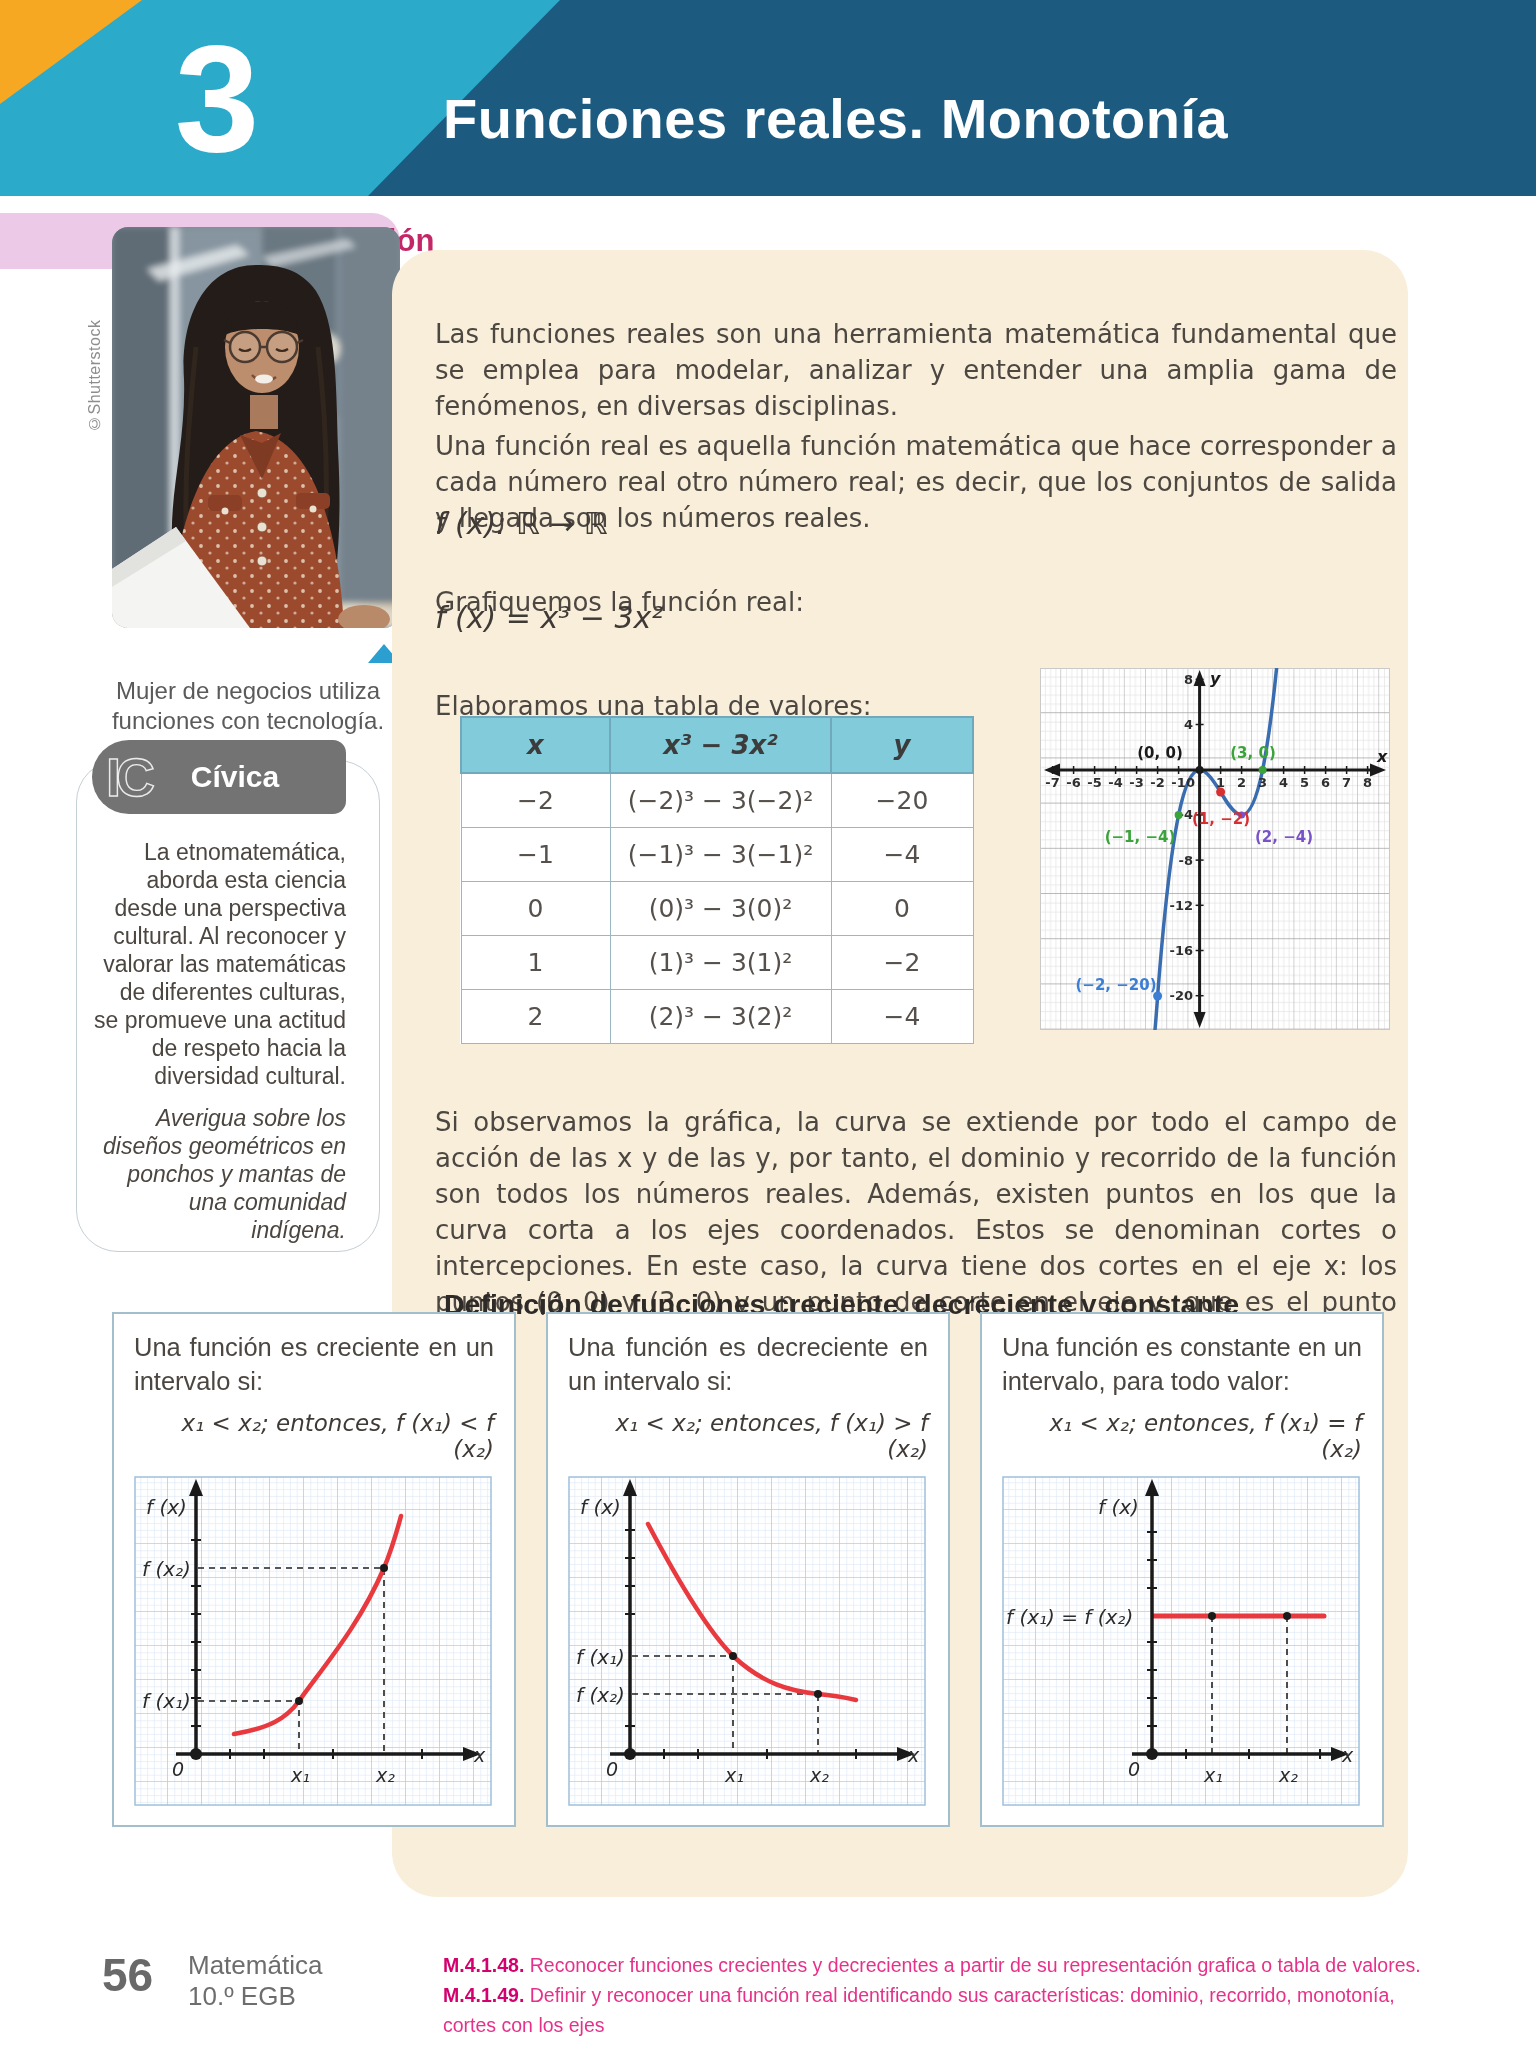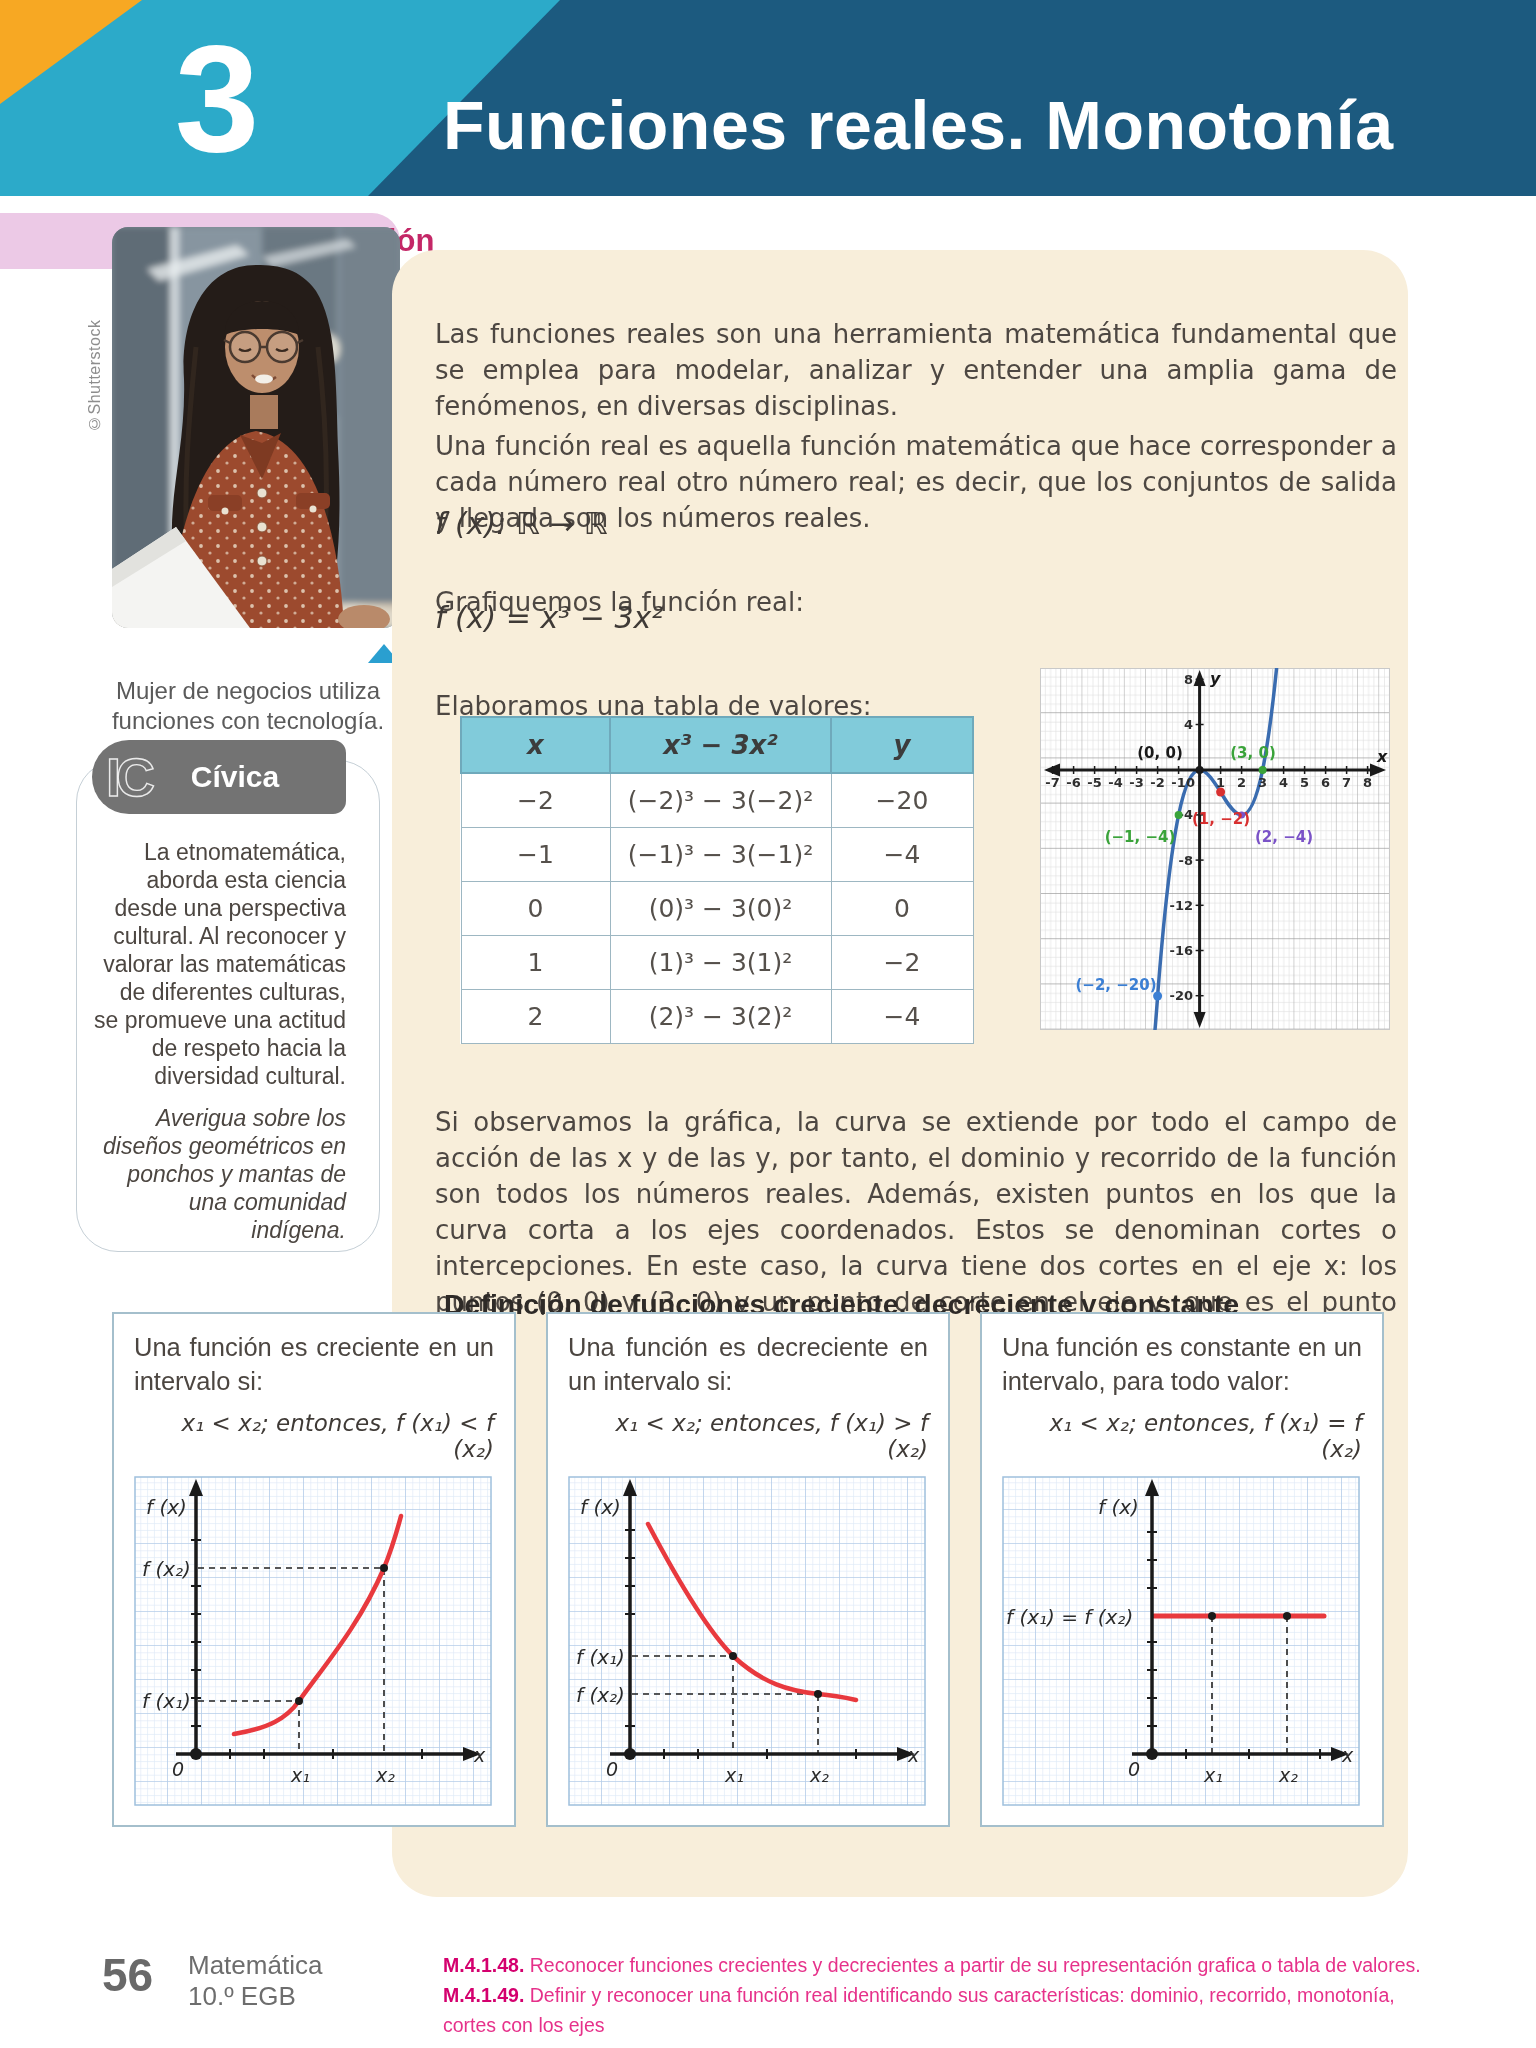--- a/index.html
+++ b/index.html
@@ -4,21 +4,21 @@
 <style>
   html,body{margin:0;padding:0;background:#e8e8e8;}
   .page{position:relative;width:1536px;height:2048px;background:#ffffff;overflow:hidden;
         font-family:"Liberation Sans",sans-serif;color:#4d4742;margin:0 auto;}
   .abs{position:absolute;}
 
   
   .banner{left:0;top:0;width:1536px;height:196px;}
   .unit-number{left:142px;top:22px;width:150px;text-align:center;font-size:152px;line-height:1;
                font-weight:700;color:#ffffff;}
-  .page-title{left:443px;top:86px;font-size:68px;font-weight:700;color:#ffffff;letter-spacing:.5px;}
+  .page-title{left:443px;top:86px;font-size:56px;font-weight:700;color:#ffffff;letter-spacing:.5px;}
 
   .dua-bar{left:0;top:213px;width:400px;height:56px;background:#ecc9e6;border-radius:0 28px 28px 0;
            display:flex;align-items:center;padding-left:118px;box-sizing:border-box;font-size:31px;}
   .dua-bold{font-weight:700;color:#9b155b;}
   .dua-rest{font-weight:700;color:#c42767;margin-left:8px;}
 
   
   .photo-credit{left:86px;top:232px;height:200px;writing-mode:vertical-rl;transform:rotate(180deg);
                 font-size:16px;color:#8d8d8d;letter-spacing:.5px;}
   .photo-card{left:112px;top:227px;width:288px;height:401px;border-radius:16px;overflow:hidden;background:#7d8a93;}

